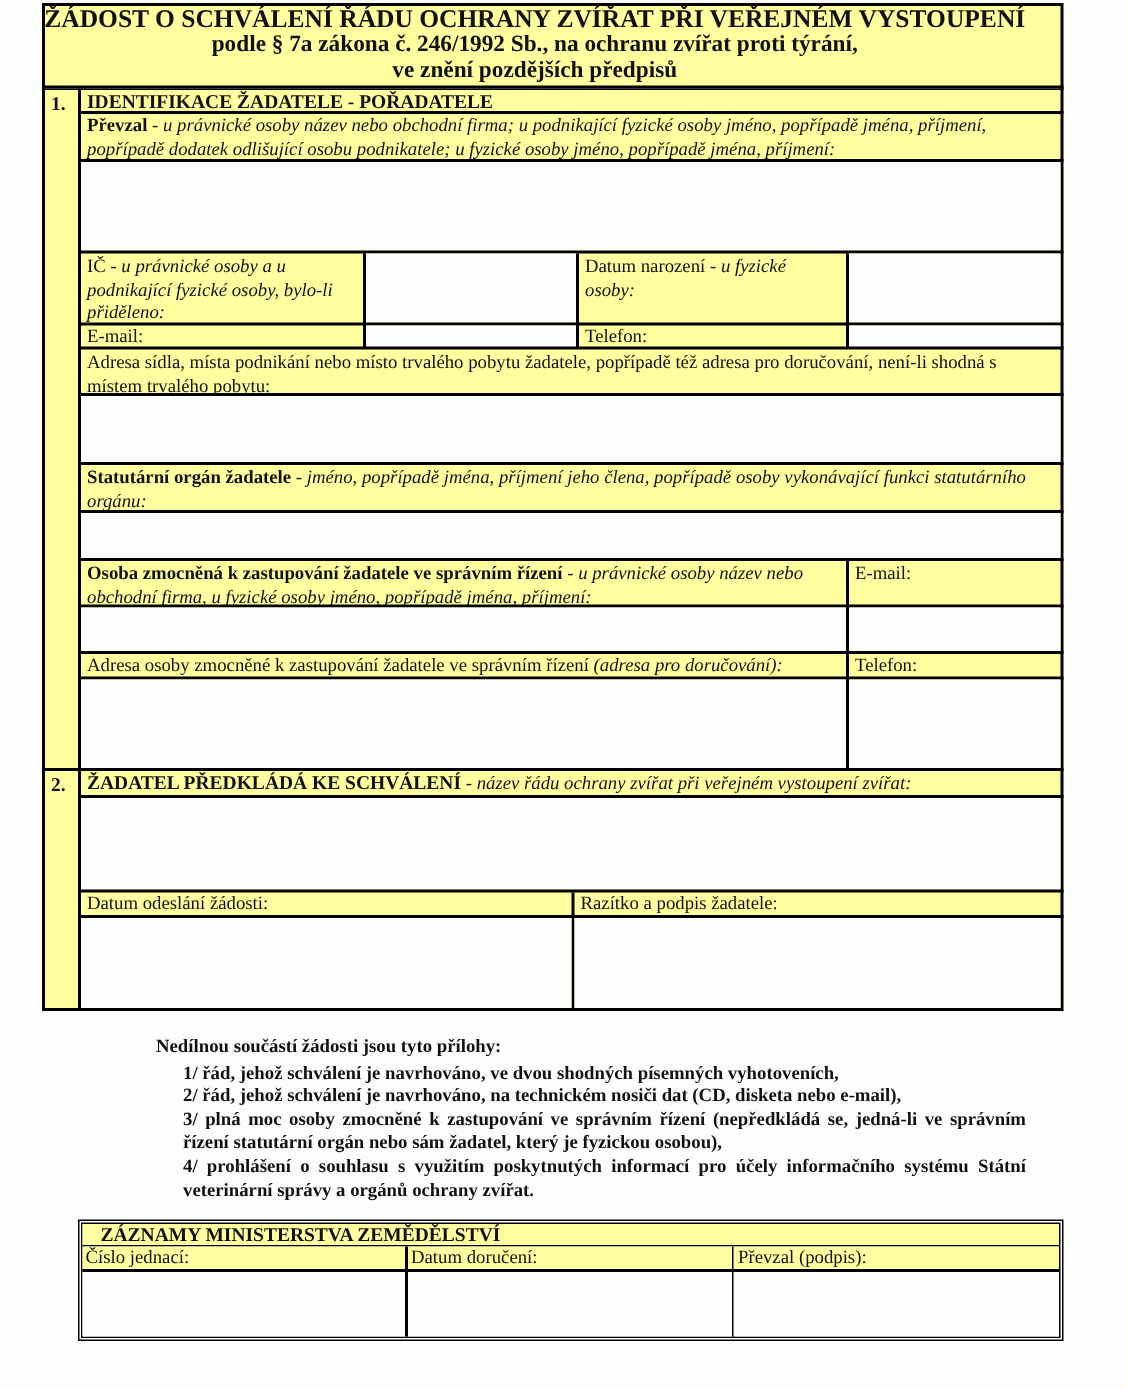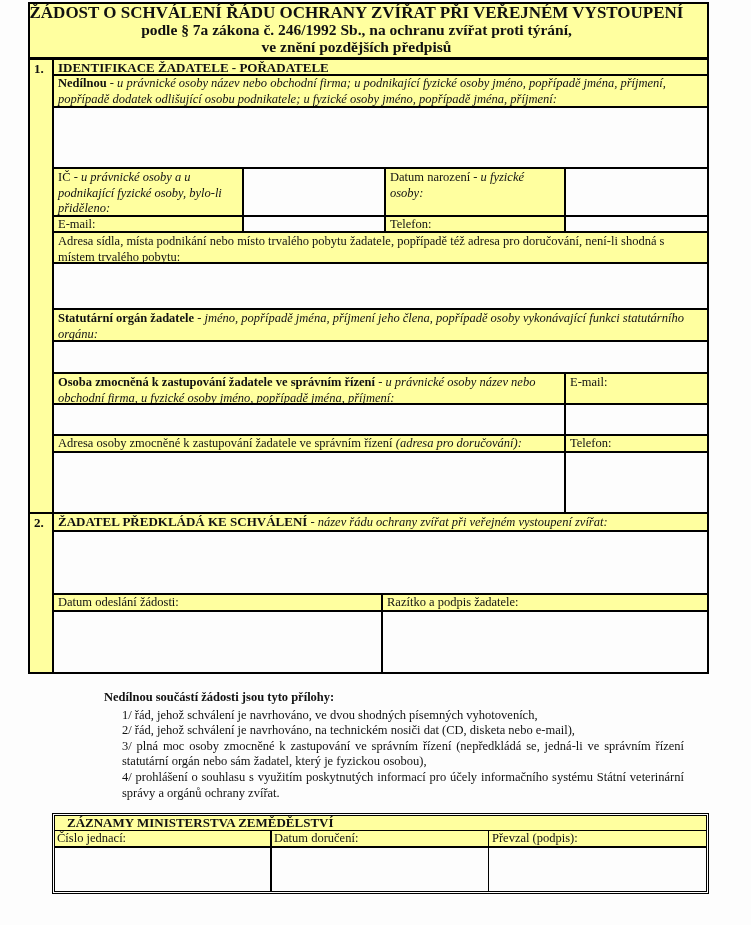--- a/index.html
+++ b/index.html
@@ -13,21 +13,21 @@
   .title .t1 { font-size: 17px; letter-spacing: 0px; }
   .hline { position: absolute; height: 2px; background: #000; }
   .vline { position: absolute; width: 2px; background: #000; }
   .txt { position: absolute; font-size: 12.5px; line-height: 15.5px; padding: 1px 4px; box-sizing: border-box; }
   i { font-style: italic; }
   .num { position: absolute; font-weight: bold; font-size: 13px; }
   .sec-head { font-weight: bold; font-size: 13px; }
   .field { position: absolute; background: #fdfdfd; }
   .attach { position: absolute; left: 73px; top: 690px; width: 580px; font-size: 12.5px; line-height: 15.6px; margin-left: 31px; }
   .attach .h { font-weight: bold; margin-bottom: 2px; }
-  .attach .it { padding-left: 18px; text-align: justify; }
+  .attach .it { padding-left: 18px; text-align: justify; font-weight: bold; }
   .rec { left: 52px; top: 813px; width: 657px; height: 81px; border: 3px double #000; background: #fdfdfd; }
 </style>
 </head>
 <body>
 
 <div class="abs frame"></div>
 
 <div class="abs title">
   <div class="t1">ŽÁDOST O SCHVÁLENÍ ŘÁDU OCHRANY ZVÍŘAT PŘI VEŘEJNÉM VYSTOUPENÍ</div>
   <div>podle § 7a zákona č. 246/1992 Sb., na ochranu zvířat proti týrání,</div>
@@ -35,21 +35,21 @@
 </div>
 <div class="hline" style="left:28px;top:57px;width:681px;"></div>
 <div class="hline" style="left:28px;top:59px;width:681px;height:1px;"></div>
 
 <div class="vline" style="left:52px;top:59px;height:615px;"></div>
 
 <div class="num" style="left:34px;top:61px;">1.</div>
 <div class="txt sec-head" style="left:54px;top:60px;width:653px;height:15px;padding-top:0;">IDENTIFIKACE ŽADATELE - POŘADATELE</div>
 <div class="hline" style="left:52px;top:74px;width:657px;"></div>
 
-<div class="txt" style="left:54px;top:75px;width:653px;height:32px;"><b>Nedílnou</b><i> - u právnické osoby název nebo obchodní firma; u podnikající fyzické osoby jméno, popřípadě jména, příjmení, popřípadě dodatek odlišující osobu podnikatele; u fyzické osoby jméno, popřípadě jména, příjmení:</i></div>
+<div class="txt" style="left:54px;top:75px;width:653px;height:32px;"><b>Převzal</b><i> - u právnické osoby název nebo obchodní firma; u podnikající fyzické osoby jméno, popřípadě jména, příjmení, popřípadě dodatek odlišující osobu podnikatele; u fyzické osoby jméno, popřípadě jména, příjmení:</i></div>
 <div class="hline" style="left:52px;top:106px;width:657px;"></div>
 <div class="field" style="left:54px;top:108px;width:653px;height:59px;"></div>
 <div class="hline" style="left:52px;top:167px;width:657px;"></div>
 
 <div class="txt" style="left:54px;top:169px;width:188px;height:46px;"><span>IČ</span><i> - u právnické osoby a u podnikající fyzické osoby, bylo-li přiděleno:</i></div>
 <div class="vline" style="left:242px;top:169px;height:63px;"></div>
 <div class="field" style="left:244px;top:169px;width:140px;height:46px;"></div>
 <div class="vline" style="left:384px;top:169px;height:63px;"></div>
 <div class="txt" style="left:386px;top:169px;width:150px;height:46px;"><span>Datum narození</span><i> - u fyzické osoby:</i></div>
 <div class="vline" style="left:564px;top:169px;height:63px;"></div>

